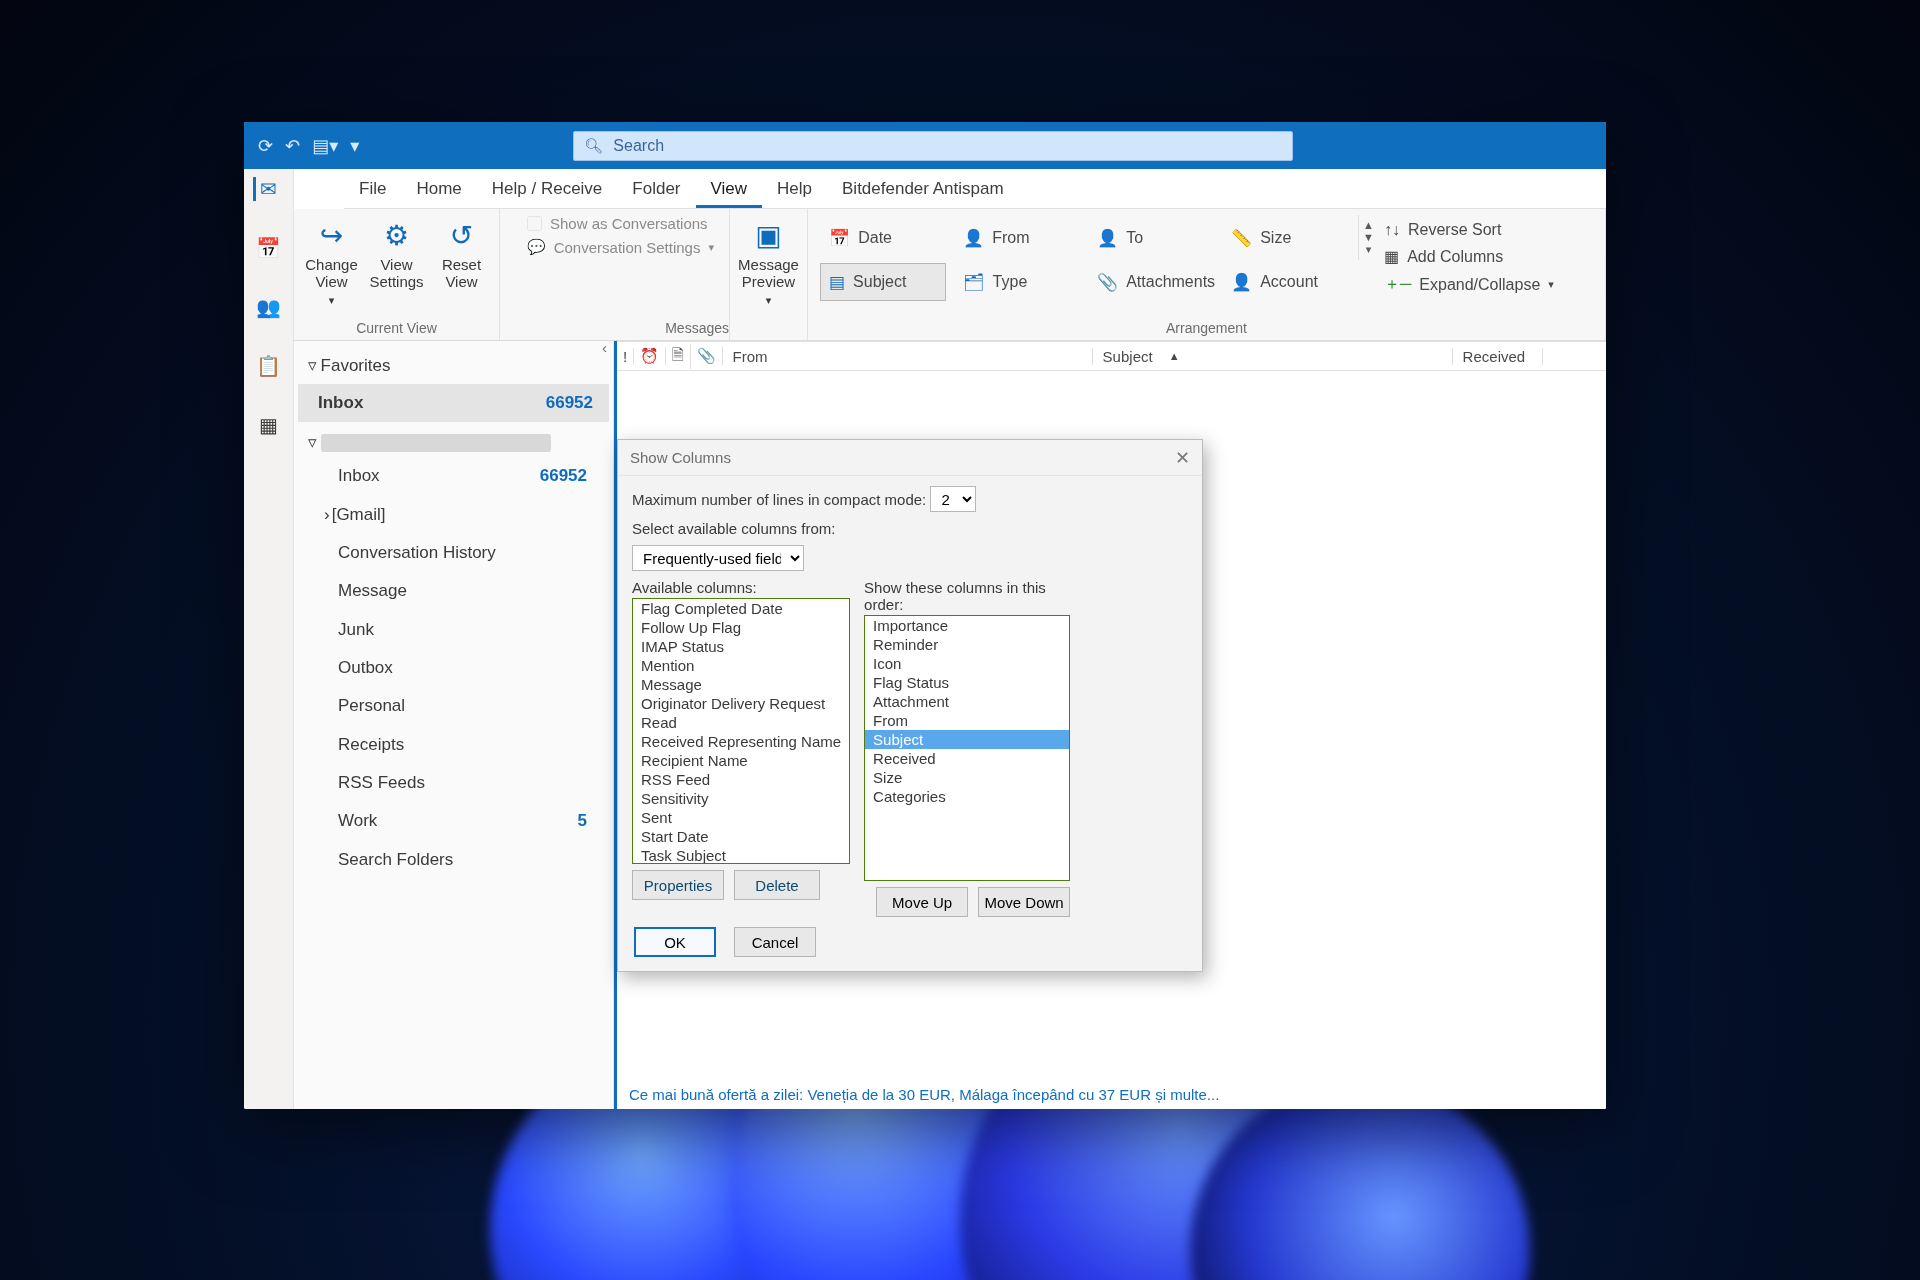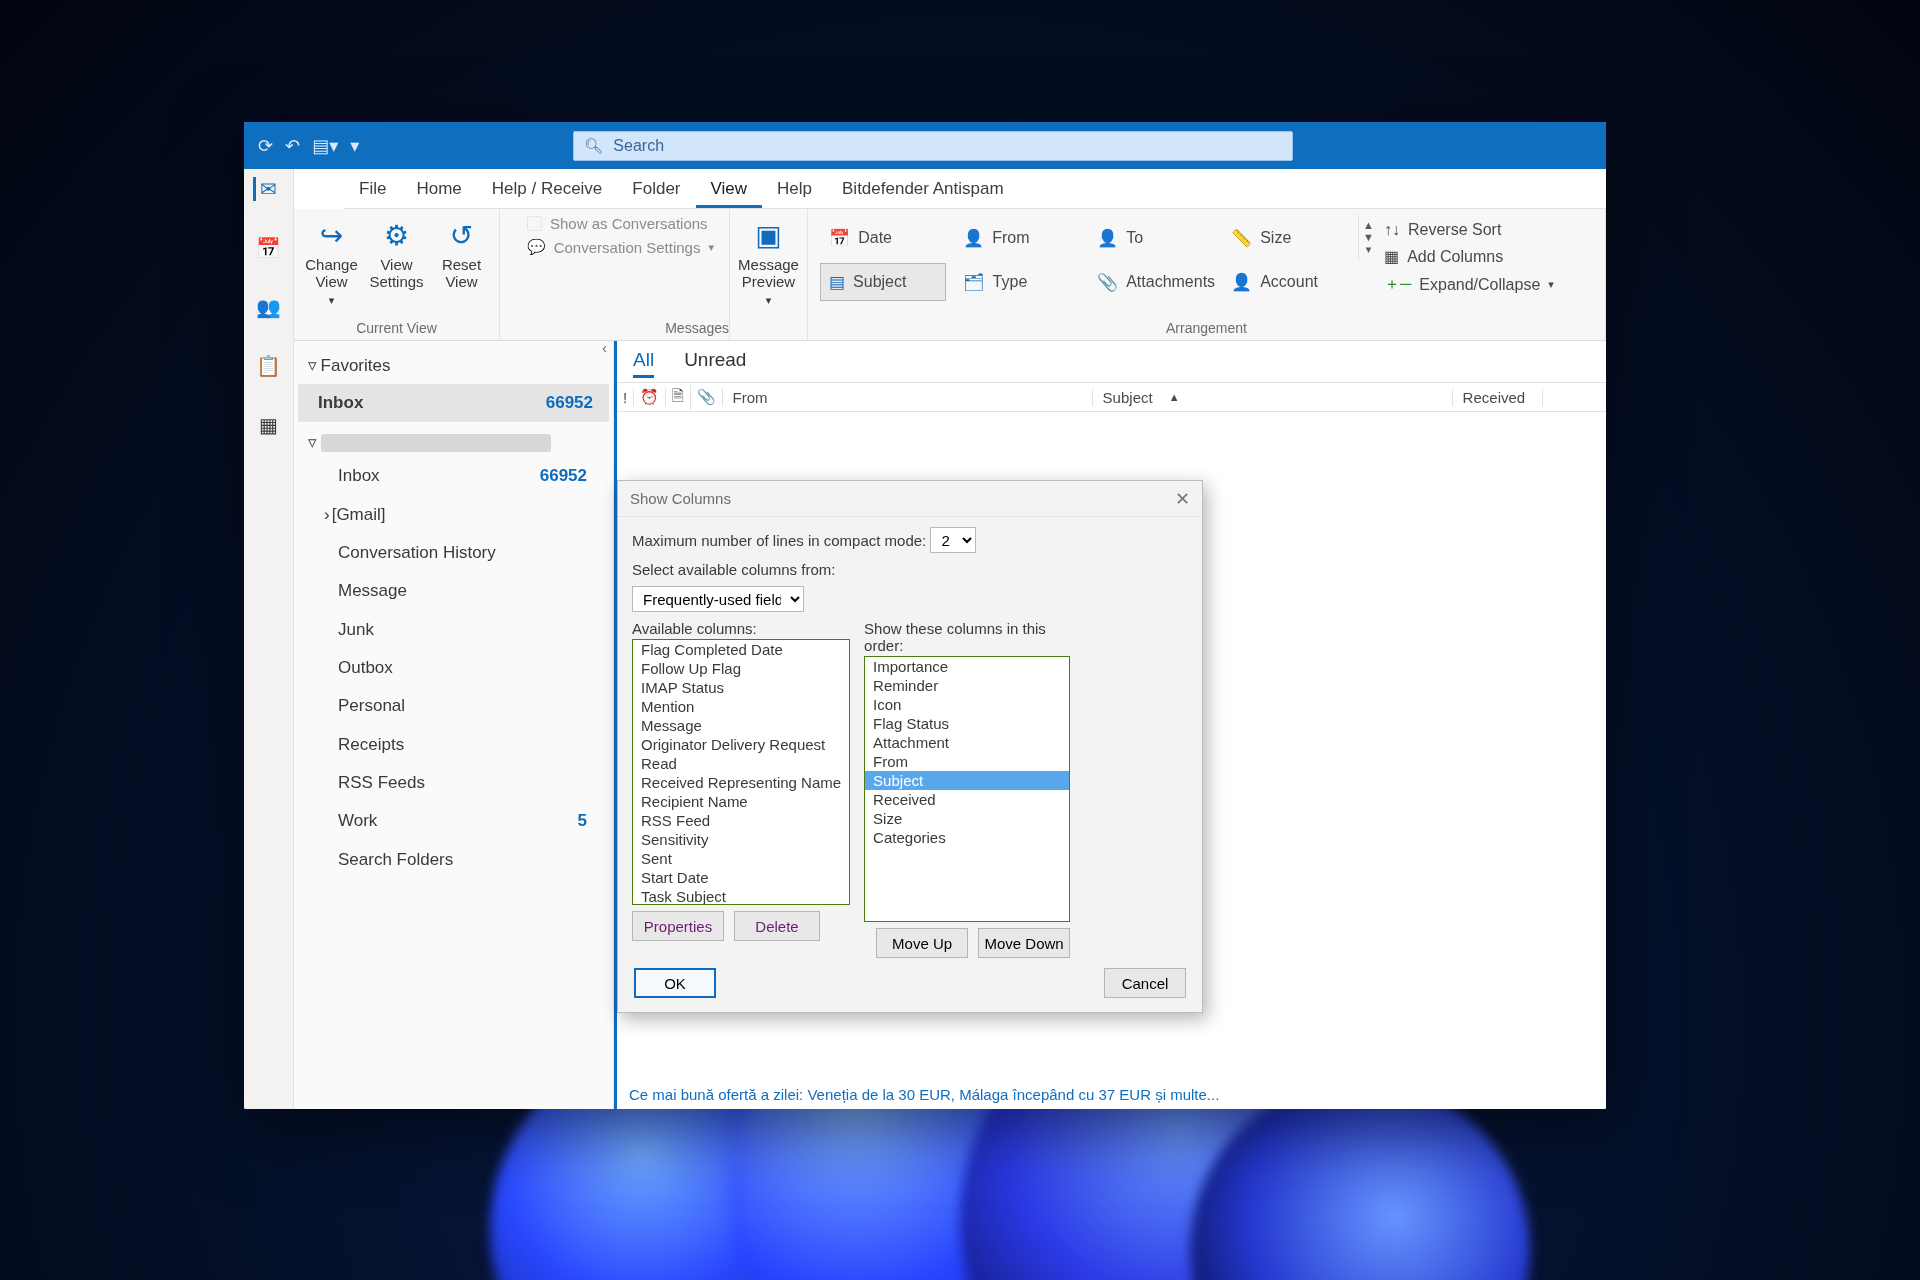--- a/index.html
+++ b/index.html
@@ -81,25 +81,25 @@
   .drow{margin-bottom:8px;}
   .drow select{height:26px; border:1px solid #b8b8b8; background:#fff; font-size:15px; padding:0 6px;}
   .columns{flex:1; display:flex; gap:14px;}
   .coll{display:flex; flex-direction:column; flex:1;}
   .coll .head{margin-bottom:2px;}
   .listbox{ height:266px; background:#fff; border:1px solid #4d7c0f; overflow-y:scroll; font-size:15px;}
   .listbox .opt{padding:1px 8px; cursor:default; white-space:nowrap;}
   .listbox .opt.sel{background:#5aa8ec; color:#fff;}
   .between{display:flex; flex-direction:column; gap:10px; padding-top:10px; width:120px;}
   .wbtn{ height:30px; border:1px solid #b5b5b5; background:#e8e8e8; font-size:15px; cursor:pointer; }
-  .wbtn:disabled{color:#701a75;}
+  .wbtn:disabled{color:#0c4a6e;}
   .below-row{display:flex; gap:10px; margin-top:6px;}
   .movebtns{display:flex; gap:10px; justify-content:flex-end; padding-top:6px;}
   .movebtns .wbtn{width:92px;}
-  .dfooter{ display:flex; gap:18px; justify-content:space-between; padding:0 16px 14px;}
+  .dfooter{ display:flex; gap:18px; justify-content:flex-start; padding:0 16px 14px;}
   .dfooter .wbtn{width:82px;}
   .dfooter .wbtn.ok{border:2px solid #0f6cbd; background:#f6faff;}
 </style>
 </head>
 <body>
 
 <div class="bloom">
   <div class="petal p1"></div>
   <div class="petal p2"></div>
   <div class="petal p3"></div>
@@ -294,24 +294,20 @@
                 <span>Work</span>
                 <span class="count">5</span>
               </div>
             <div class="folder-row subfolder">
                 <span>Search Folders</span>
               </div>
           </div>
         </div>
 
         <div class="maillist">
-          <div class="filterbar">
-            <span class="f active">All</span>
-            <span class="f">Unread</span>
-          </div>
           <div class="colhead">
             <div class="cgroup">!</div>
             <div class="cgroup">⏰</div>
             <div class="cgroup">🗎</div>
             <div class="cgroup">📎</div>
             <div class="cgroup from">
                 <span>From</span>
               </div>
             <div class="cgroup subj"><span>Subject</span>&nbsp;<span class="sort">▲</span></div>
             <div class="cgroup recv">

